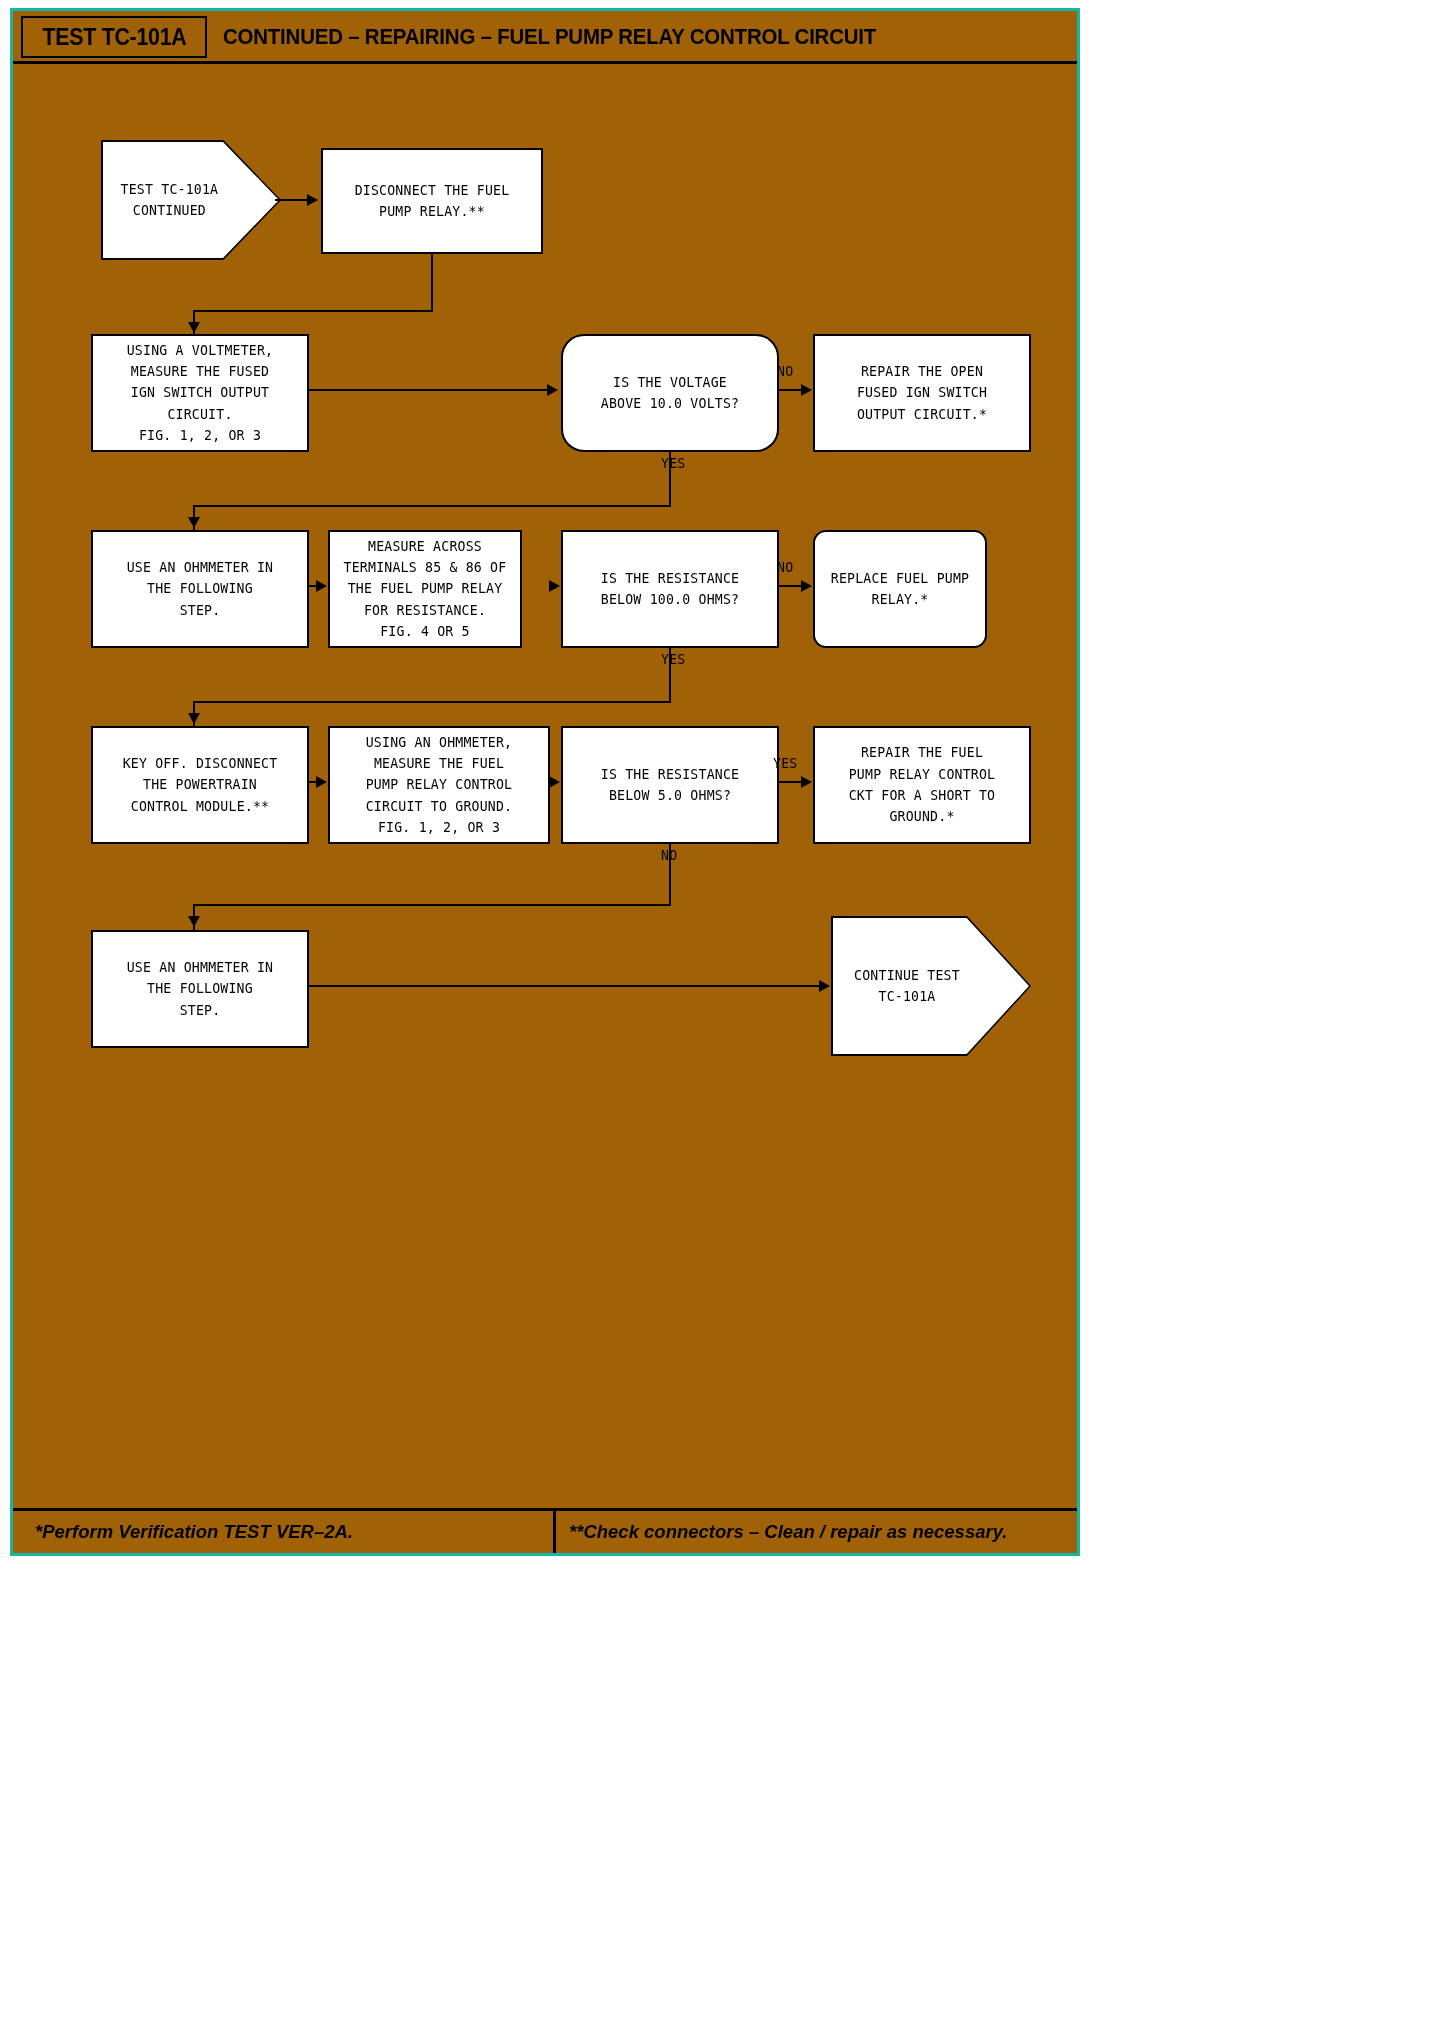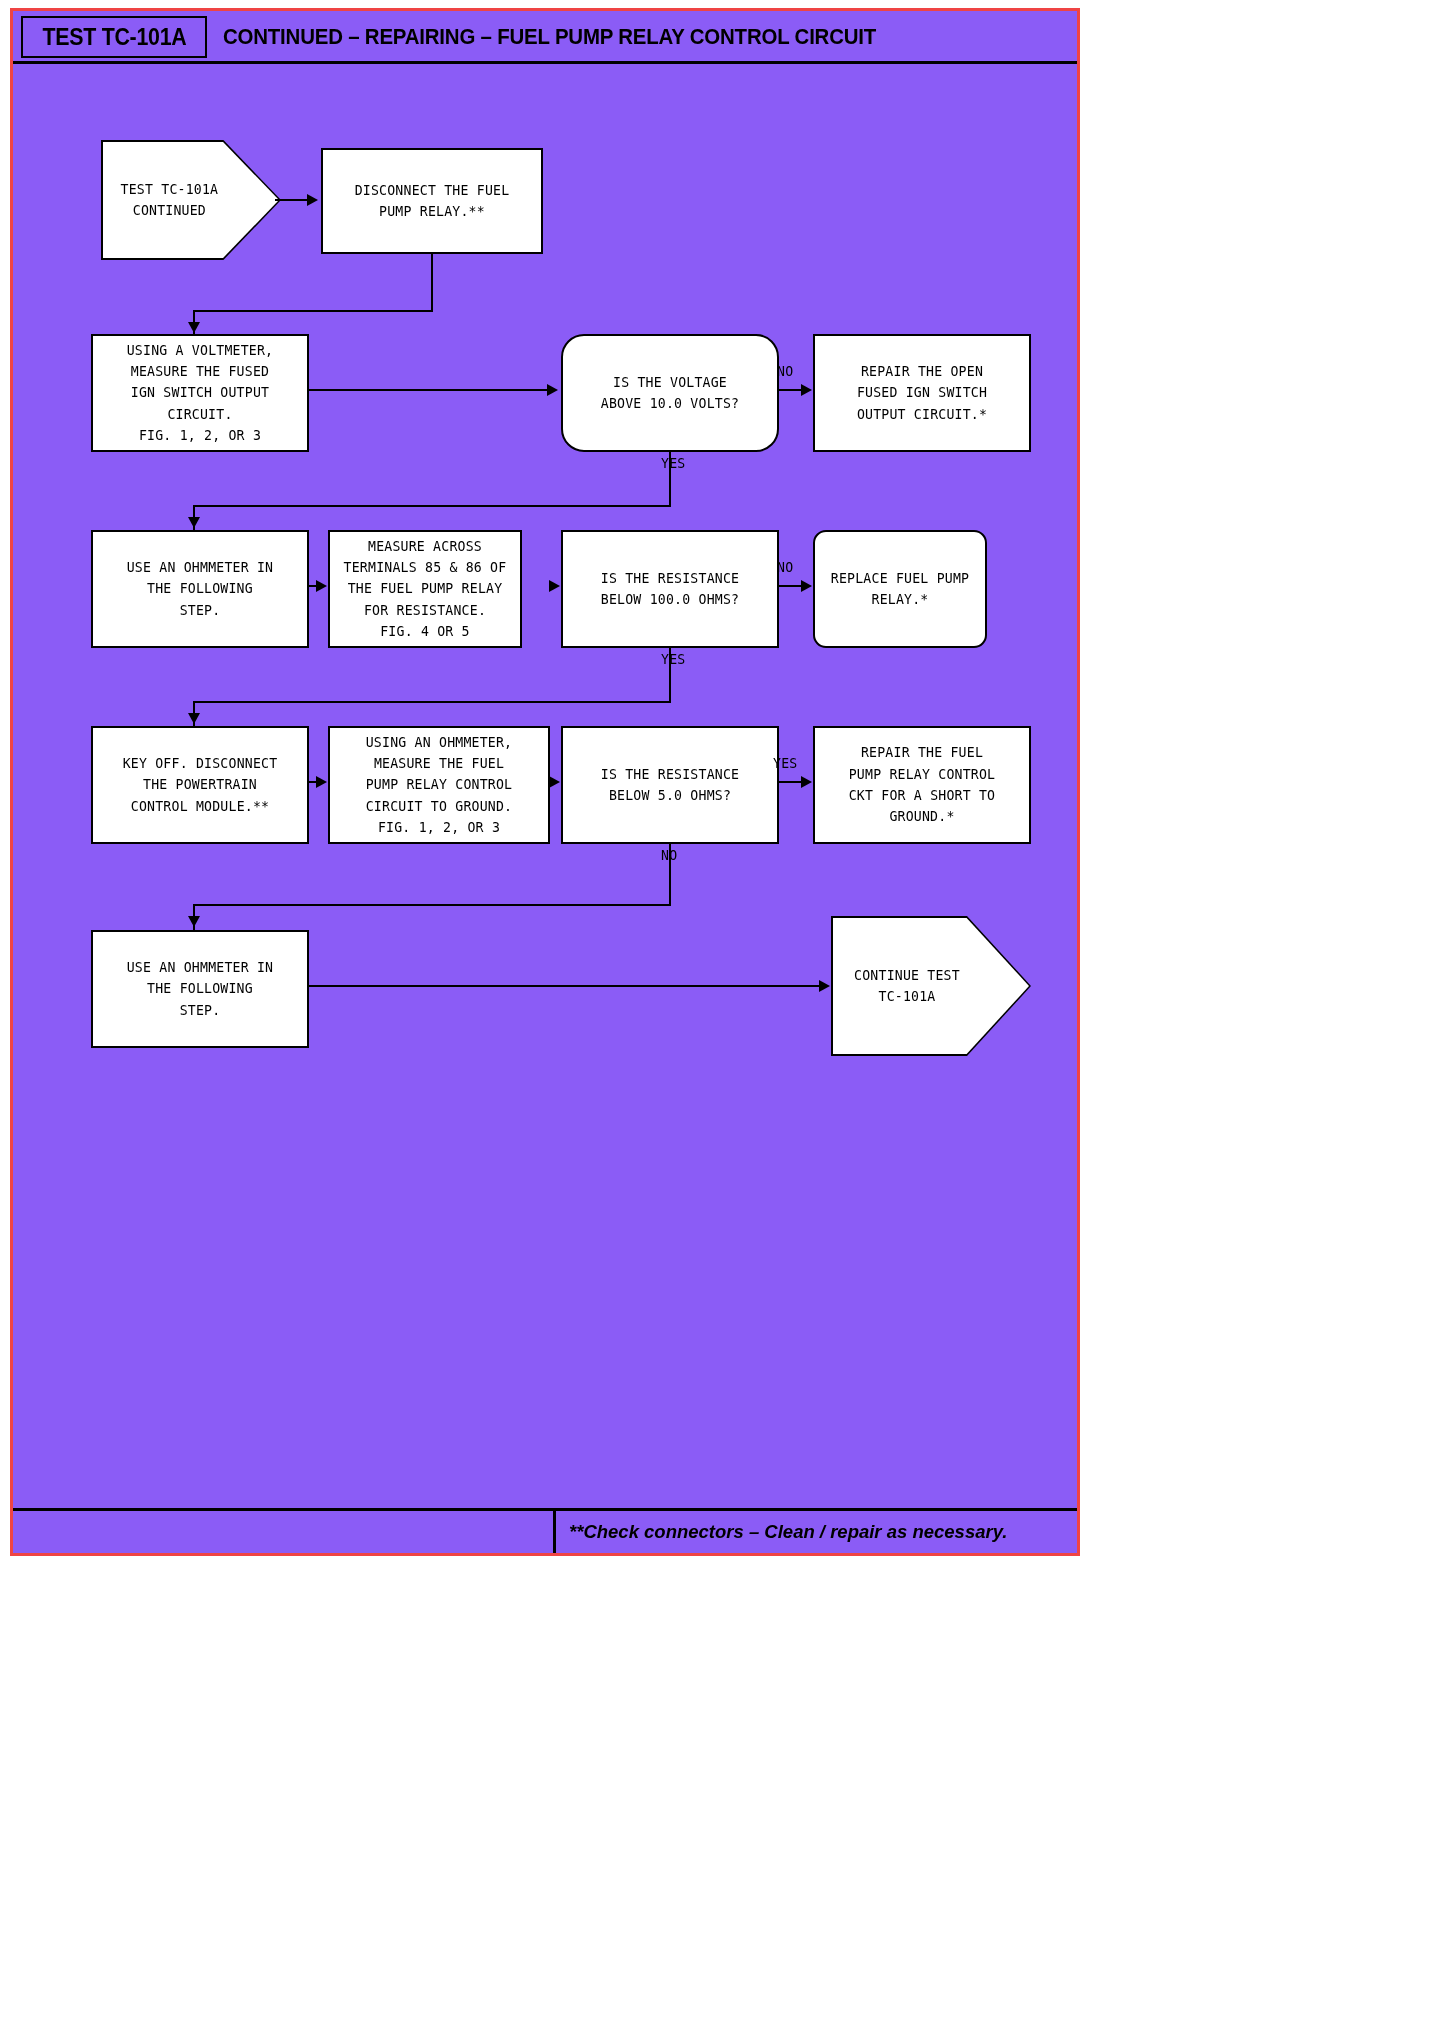--- a/index.html
+++ b/index.html
@@ -15,23 +15,23 @@
     overflow: hidden;
   }
 
   
   #page {
     position: absolute;
     left: 10px;
     top: 8px;
     width: 1070px;
     height: 1548px;
-    border: 3px solid #ef4444;
-    box-sizing: border-box;
-    background: #8b5cf6;
+    border: 3px solid #14b8a6;
+    box-sizing: border-box;
+    background: #a16207;
   }
 
   
   #header {
     position: absolute;
     left: 0;
     top: 0;
     width: 100%;
     height: 53px;
     box-sizing: border-box;
@@ -336,16 +336,17 @@
 TC-101A</div>
     </div>
 
     <div class="hline" style="left:296px; top:921px; width:512px;"></div>
     <div class="arrowhead right" style="left:806px; top:916px;"></div>
 
   </div>
 
   <div id="footer">
     <div id="footer-divider"></div>
+    <div class="cell" id="footer-left">*Perform Verification TEST VER–2A.</div>
     <div class="cell" id="footer-right">**Check connectors – Clean / repair as necessary.</div>
   </div>
 
 </div>
 
 </body></html>

